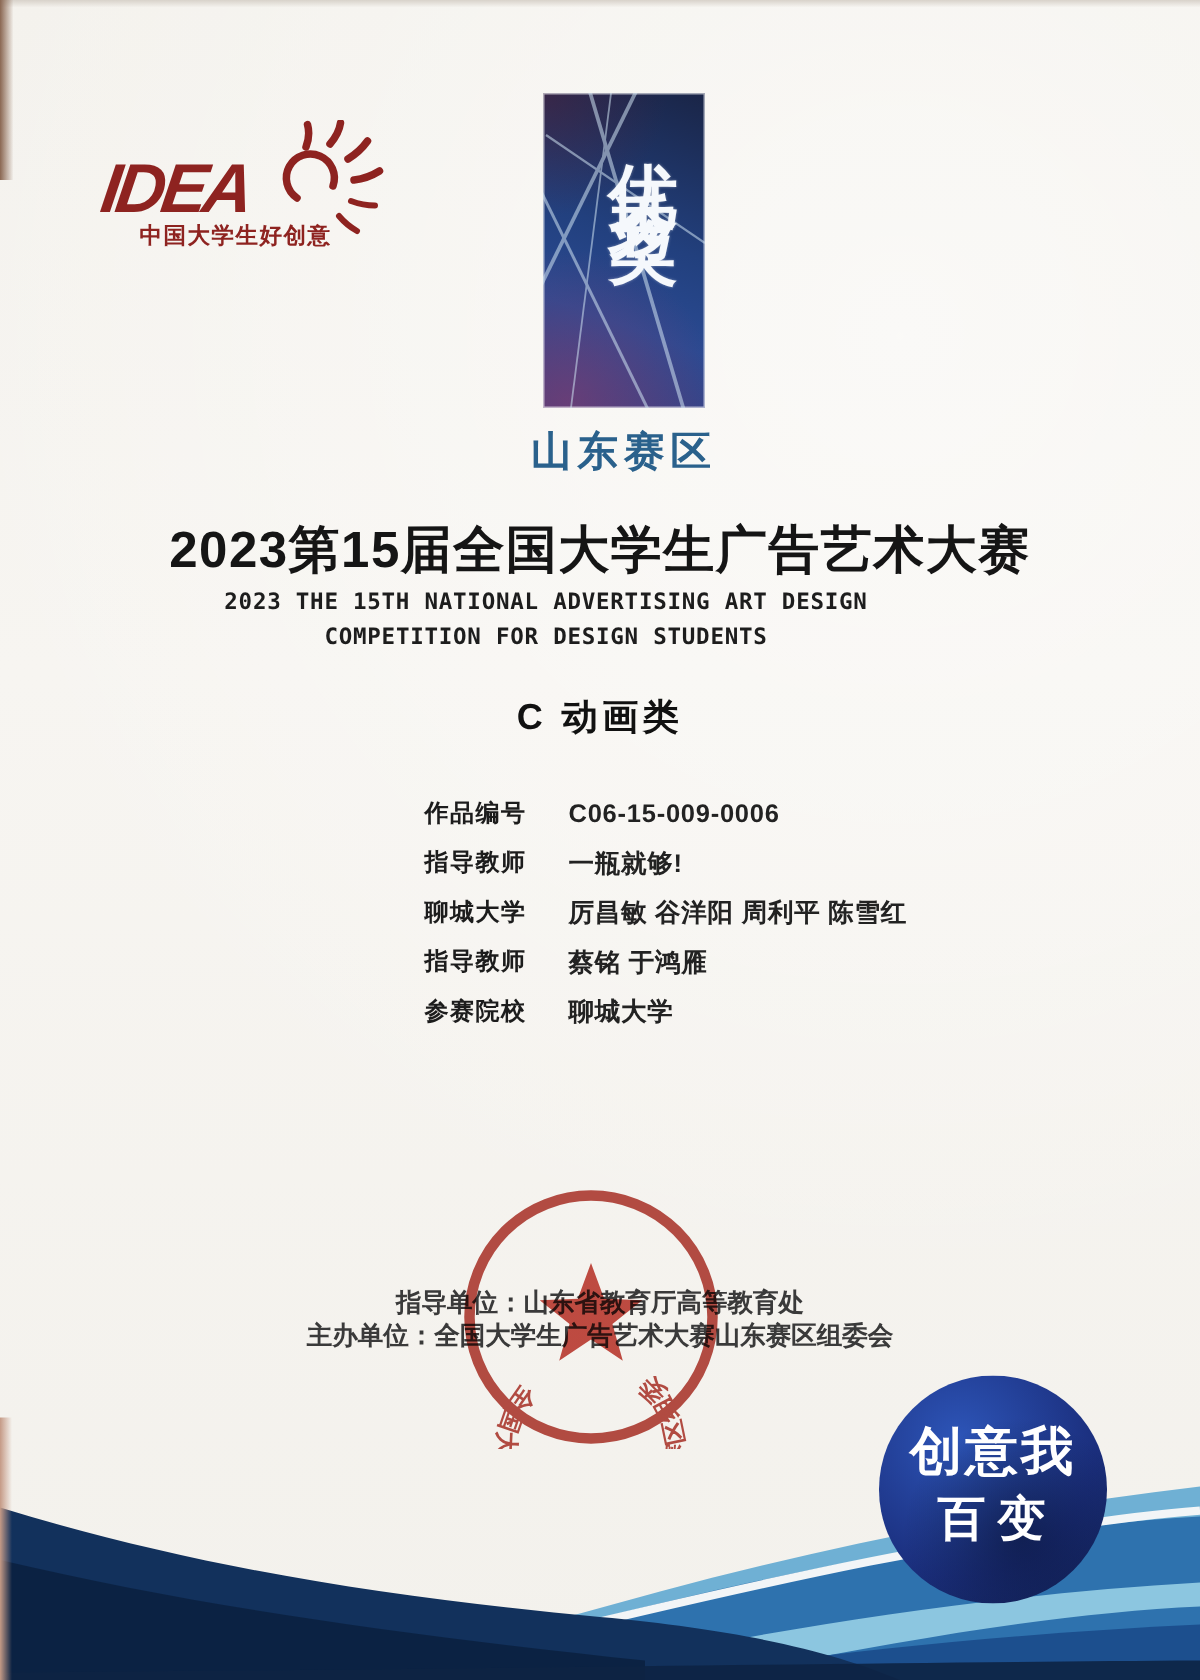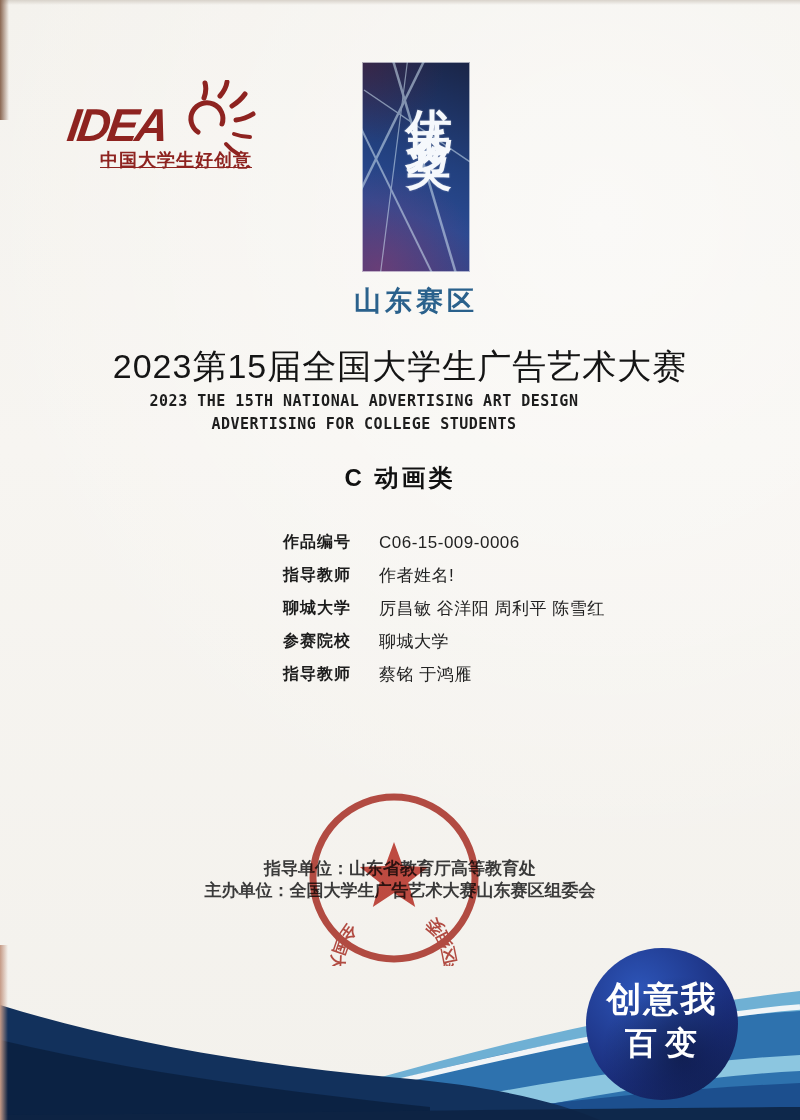--- a/index.html
+++ b/index.html
@@ -27,22 +27,22 @@
   .logo{position:absolute;left:62px;top:86px;width:190px;color:#8e2320;}
   .logo-row{position:relative;height:64px;}
   .logo-text{
     position:absolute;left:6px;top:12px;
     font-size:46px;font-weight:bold;font-style:italic;
     letter-spacing:-3px;transform:skewX(-8deg);
     color:#8e2320;
   }
   .sun{position:absolute;left:108px;top:-6px;}
   .logo-tagline{
-    position:absolute;left:0;top:62px;width:190px;text-align:right;
-    font-size:18px;font-weight:bold;letter-spacing:1px;color:#8e2320;text-decoration:underline;
+    position:absolute;left:0;top:62px;width:190px;text-align:center;
+    font-size:15px;font-weight:bold;letter-spacing:1px;color:#8e2320;
   }
 
   
   .banner{
     position:absolute;left:362px;top:62px;width:108px;height:210px;
     background:
       radial-gradient(circle at 15% 98%, rgba(140,60,110,.55), rgba(140,60,110,0) 45%),
       radial-gradient(circle at 0% 0%, rgba(90,30,50,.45), rgba(90,30,50,0) 35%),
       linear-gradient(200deg,#1a2547 0%,#22407e 45%,#2a4a92 70%,#3d3f80 100%);
     box-shadow:0 0 0 1px rgba(255,255,255,.6) inset;
@@ -54,53 +54,53 @@
     color:#f5f8fc;font-size:46px;font-weight:bold;letter-spacing:18px;
     text-shadow:0 0 2px rgba(255,255,255,.4);
   }
   .region{
     position:absolute;left:0;top:283px;width:832px;text-align:center;
     font-size:27px;font-weight:bold;color:#2a618c;letter-spacing:4px;
   }
 
   .title{
     position:absolute;left:0;top:344px;width:800px;margin:0;text-align:center;
-    font-size:34px;font-weight:normal;color:#151515;letter-spacing:1px;
+    font-size:34px;font-weight:bold;color:#151515;letter-spacing:1px;
   }
   .subtitle{
     position:absolute;left:0;top:390px;width:728px;text-align:center;
     font-family:"DejaVu Sans Mono", monospace;font-weight:bold;
     font-size:15px;line-height:23px;color:#1d1d1d;letter-spacing:.5px;
   }
   .category{
     position:absolute;left:0;top:462px;width:800px;text-align:center;
     font-size:24px;font-weight:bold;color:#111;letter-spacing:3px;
   }
 
   
   .fields{position:absolute;left:283px;top:526px;}
   .frow{height:33px;display:flex;align-items:center;}
   .flabel{width:74px;font-size:16px;font-weight:bold;color:#1c1c1c;letter-spacing:1px;}
-  .fvalue{margin-left:22px;font-size:17px;color:#222;font-weight:400;letter-spacing:.5px;white-space:nowrap;}
+  .fvalue{margin-left:22px;font-size:17px;color:#222;font-weight:700;letter-spacing:.5px;white-space:nowrap;}
 
   
   .footer{
     position:absolute;left:0;top:858px;width:800px;text-align:center;
     font-size:17px;color:#3a3a3a;line-height:21px;font-weight:600;z-index:2;
   }
   .footer div{margin-bottom:1px;}
 
   .seal{position:absolute;left:306px;top:790px;z-index:3;opacity:.9;mix-blend-mode:multiply;}
 
   
   .waves{position:absolute;left:0;bottom:0;z-index:4;display:block;}
 
   
   .badge{
-    position:absolute;left:586px;top:948px;width:152px;height:152px;border-radius:50%;
+    position:absolute;left:586px;top:917px;width:152px;height:152px;border-radius:50%;
     background:
       radial-gradient(circle at 62% 70%, rgba(6,14,40,.55), rgba(6,14,40,0) 55%),
       radial-gradient(circle at 35% 28%, #2d55b8, #1b2f7e 62%, #122257 100%);
     z-index:6;display:flex;flex-direction:column;align-items:center;justify-content:center;
     color:#fff;
   }
   .badge-line1{font-size:35px;font-weight:bold;letter-spacing:2px;line-height:38px;}
   .badge-line2{font-size:32px;font-weight:bold;letter-spacing:8px;line-height:50px;margin-left:6px;}
 </style>
 </head>
@@ -140,44 +140,44 @@
         <line x1="46" y1="-5" x2="18" y2="215" stroke-width="1.2"></line>
       </g>
     </svg>
     <div class="banner-text">优秀奖</div>
   </div>
   <div class="region">山东赛区</div>
 
   <h1 class="title">2023第15届全国大学生广告艺术大赛</h1>
   <div class="subtitle">
     <div>2023 THE 15TH NATIONAL ADVERTISING ART DESIGN</div>
-    <div>ADVERTISING FOR COLLEGE STUDENTS</div>
+    <div>COMPETITION FOR DESIGN STUDENTS</div>
   </div>
   <div class="category">C 动画类</div>
 
   <div class="fields">
     <div class="frow">
       <span class="flabel">作品编号</span>
       <span class="fvalue">C06-15-009-0006</span>
     </div>
     <div class="frow">
       <span class="flabel">指导教师</span>
-      <span class="fvalue">作者姓名!</span>
+      <span class="fvalue">一瓶就够!</span>
     </div>
     <div class="frow">
       <span class="flabel">聊城大学</span>
       <span class="fvalue">厉昌敏 谷洋阳 周利平 陈雪红</span>
     </div>
     <div class="frow">
+      <span class="flabel">指导教师</span>
+      <span class="fvalue">蔡铭 于鸿雁</span>
+    </div>
+    <div class="frow">
       <span class="flabel">参赛院校</span>
       <span class="fvalue">聊城大学</span>
-    </div>
-    <div class="frow">
-      <span class="flabel">指导教师</span>
-      <span class="fvalue">蔡铭 于鸿雁</span>
     </div>
   </div>
 
   <div class="footer">
     <div>指导单位：山东省教育厅高等教育处</div>
     <div>主办单位：全国大学生广告艺术大赛山东赛区组委会</div>
   </div>
 
   <svg class="seal" width="176" height="176" viewBox="0 0 176 176">
     <circle cx="88" cy="88" r="81" fill="none" stroke="#b23b32" stroke-width="7"></circle>

